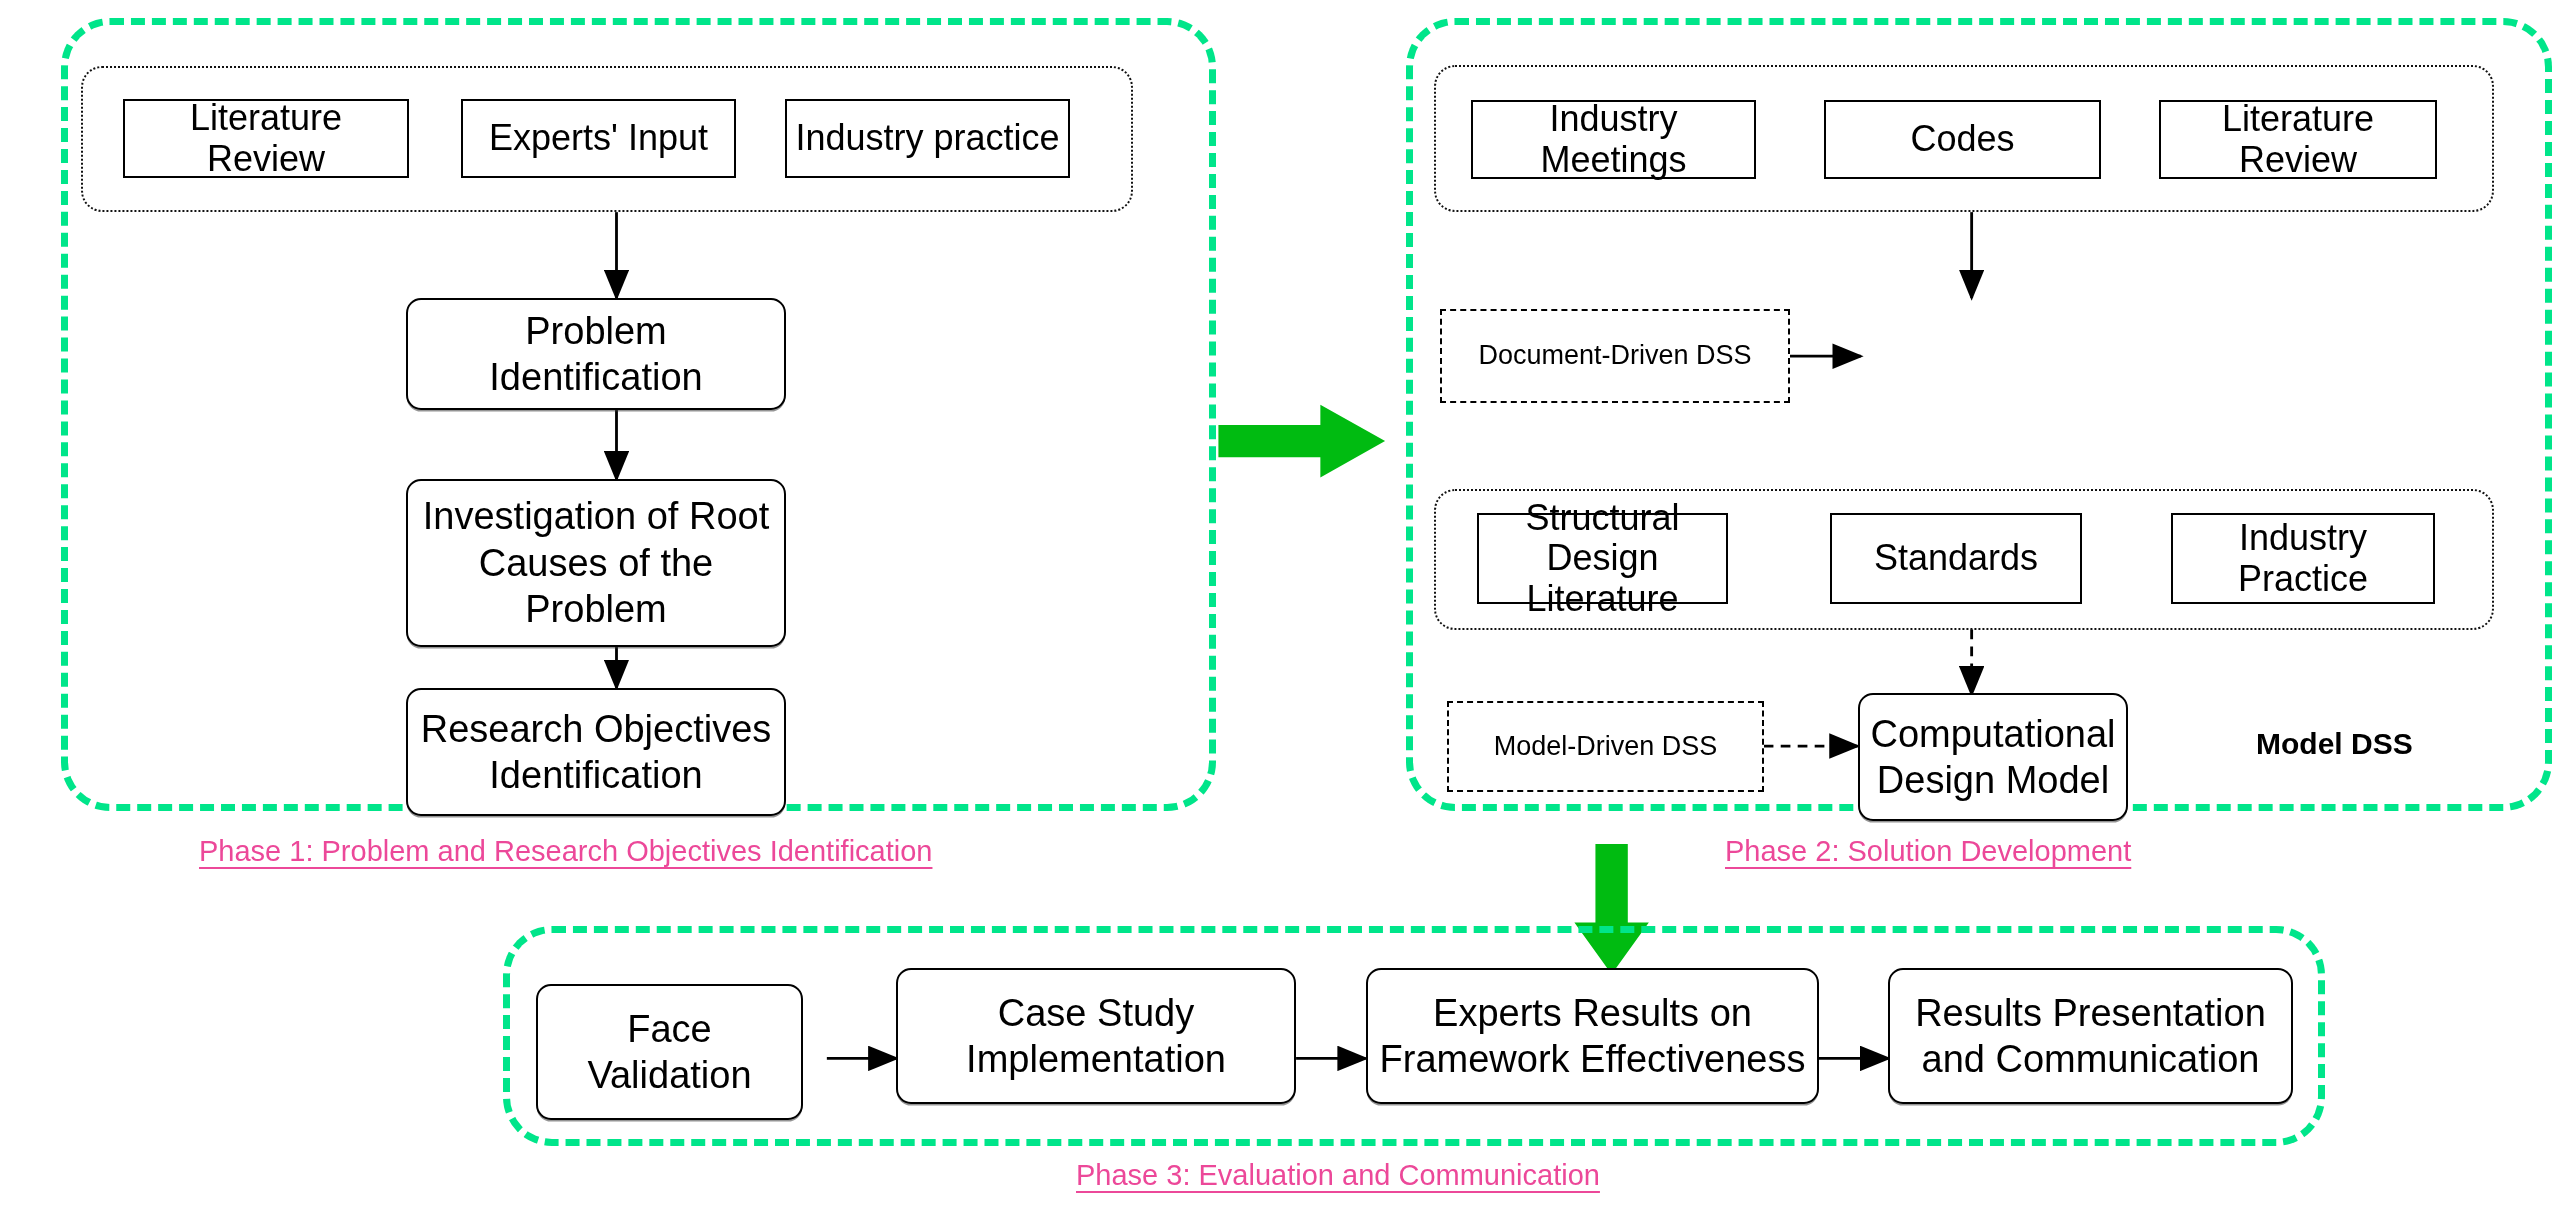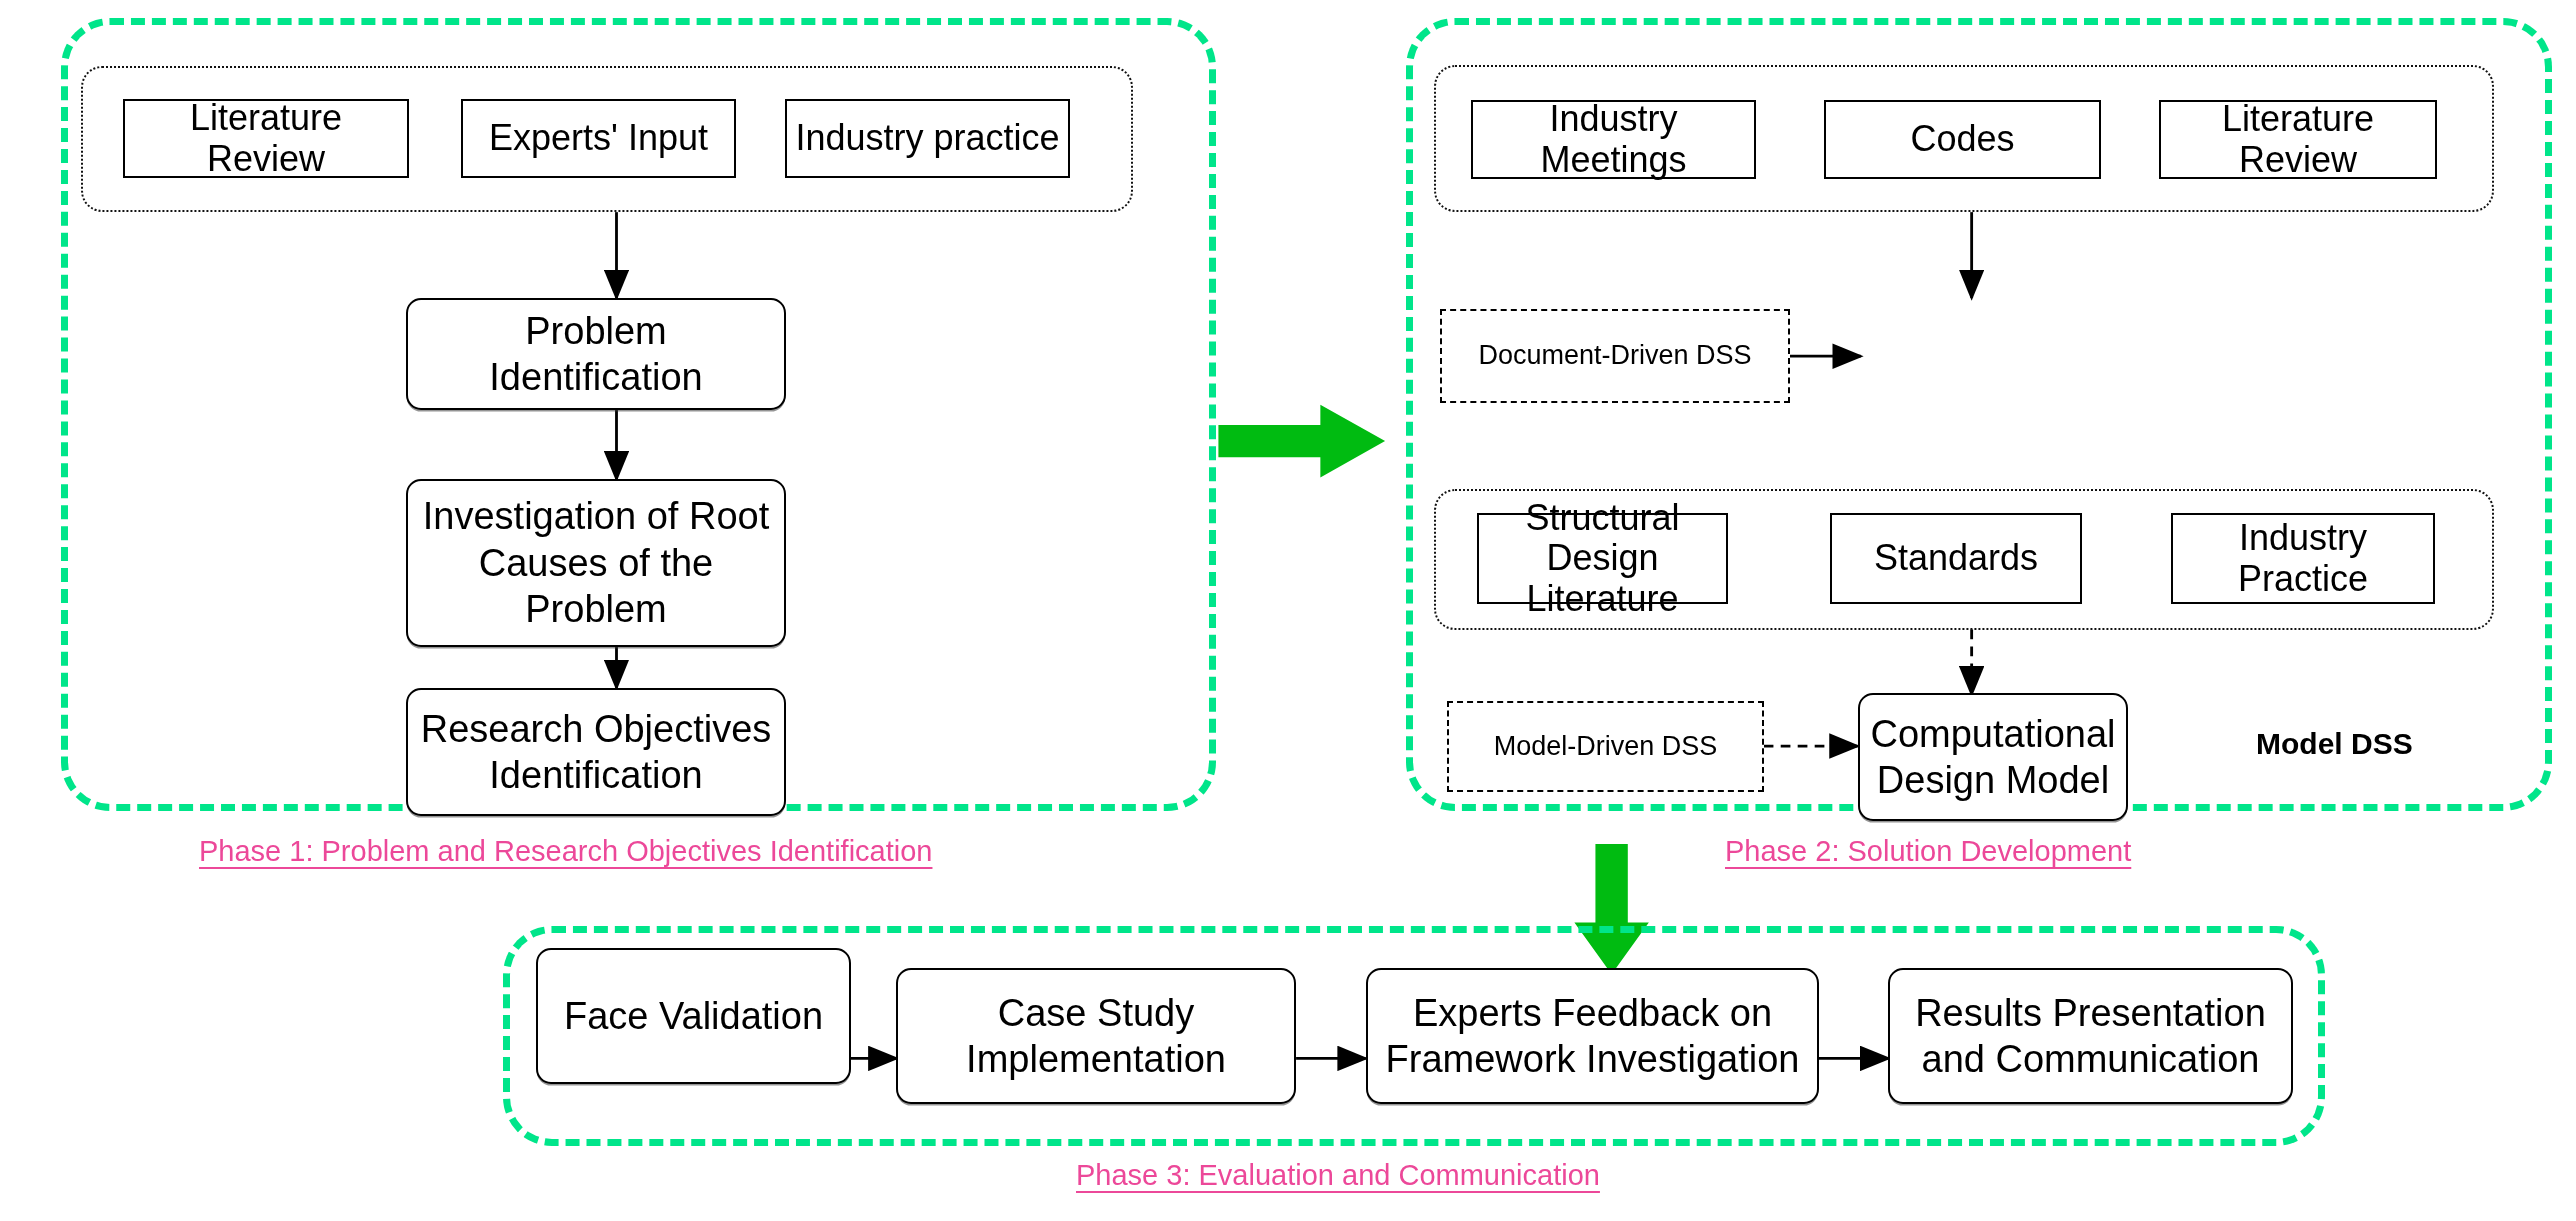--- a/index.html
+++ b/index.html
@@ -194,28 +194,28 @@
   <div class="round-node" style="left:1858px;top:693px;width:270px;height:128px;">
     <span>Computational Design Model</span>
   </div>
 
   <div class="plain-label bold" style="left:2256px;top:727px;">Model DSS</div>
 
   <div class="phase-caption" style="left:1725px;top:835px;">Phase 2: Solution Development</div>
 
   <div class="phase-box" style="left:503px;top:926px;width:1822px;height:220px;"></div>
 
-  <div class="round-node" style="left:536px;top:948px;width:315px;height:136px;">
+  <div class="round-node" style="left:536px;top:984px;width:267px;height:136px;">
     <span>Face Validation</span>
   </div>
   <div class="round-node" style="left:896px;top:968px;width:400px;height:136px;">
     <span>Case Study Implementation</span>
   </div>
   <div class="round-node" style="left:1366px;top:968px;width:453px;height:136px;">
-    <span>Experts Feedback on Framework Investigation</span>
+    <span>Experts Results on Framework Effectiveness</span>
   </div>
   <div class="round-node" style="left:1888px;top:968px;width:405px;height:136px;">
     <span>Results Presentation and Communication</span>
   </div>
 
   <div class="phase-caption" style="left:1076px;top:1159px;">Phase 3: Evaluation and Communication</div>
 
 </div>
 
 

